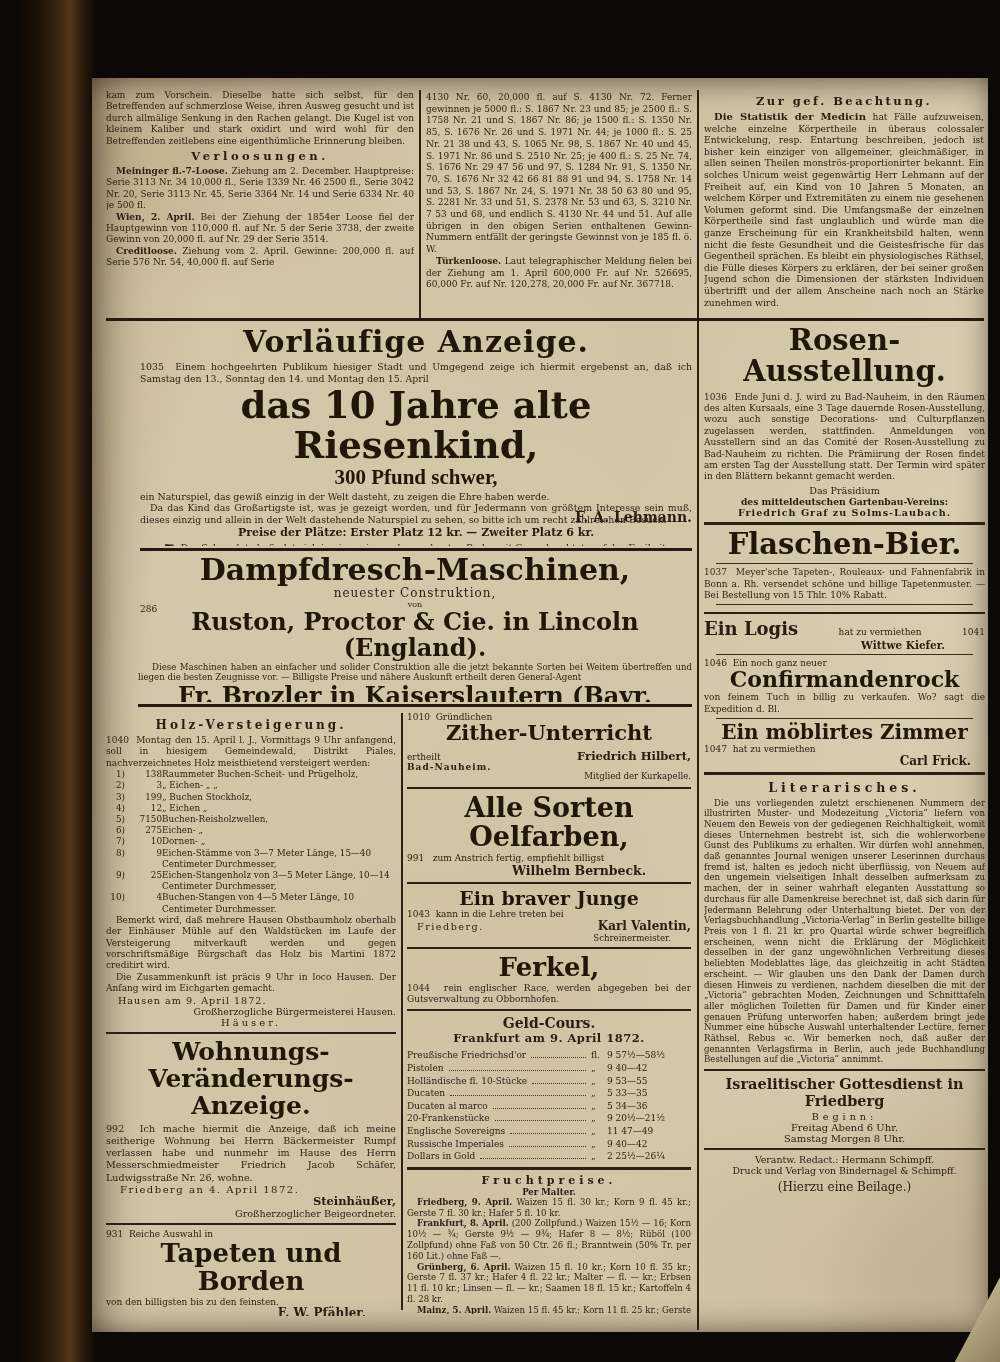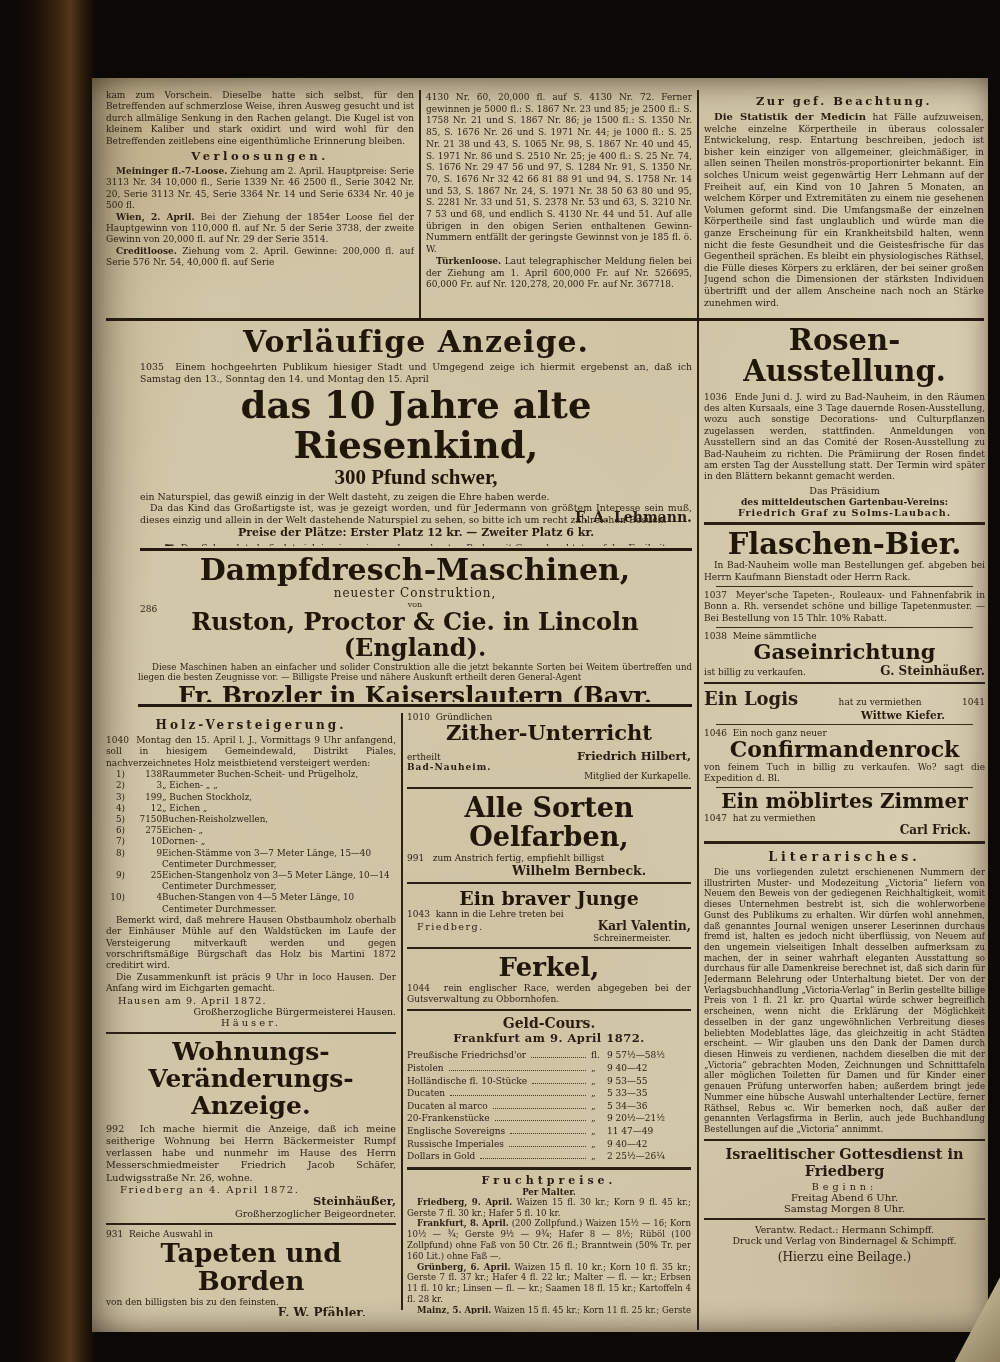--- a/index.html
+++ b/index.html
@@ -62,21 +62,21 @@
   <div class="vrule" style="left:419px;top:90px;height:228px;"></div>
   <div class="vrule" style="left:697px;top:90px;height:1240px;"></div>
   <div class="vrule" style="left:401px;top:713px;height:597px;"></div>
   <div class="hrule" style="left:106px;top:318px;width:878px;"></div>
   <div class="hrule" style="left:140px;top:548px;width:552px;"></div>
   <div class="hrule" style="left:138px;top:704px;width:554px;"></div>
 
   <div class="col" style="left:106px;top:90px;width:308px;height:228px;">
     <p class="t">kam zum Vorschein. Dieselbe hatte sich selbst, für den Betreffenden auf schmerzlose Weise, ihren Ausweg gesucht und ist durch allmälige Senkung in den Rachen gelangt. Die Kugel ist von kleinem Kaliber und stark oxidirt und wird wohl für den Betreffenden zeitlebens eine eigenthümliche Erinnerung bleiben.</p>
     <div class="h-sp">Verloosungen.</div>
-    <p class="t ind"><span class="lead">Meininger fl.-7-Loose.</span> <span>Ziehung am 2. April. Hauptpreise: Serie 3113 Nr. 34 10,000 fl., Serie 1339 Nr. 46 2500 fl., Serie 3042 Nr. 20, Serie 3113 Nr. 45, Serie 3364 Nr. 14 und Serie 6334 Nr. 40 je 500 fl.</span></p>
+    <p class="t ind"><span class="lead">Meininger fl.-7-Loose.</span> <span>Ziehung am 2. December. Hauptpreise: Serie 3113 Nr. 34 10,000 fl., Serie 1339 Nr. 46 2500 fl., Serie 3042 Nr. 20, Serie 3113 Nr. 45, Serie 3364 Nr. 14 und Serie 6334 Nr. 40 je 500 fl.</span></p>
     <p class="t ind"><span class="lead">Wien, 2. April.</span> <span>Bei der Ziehung der 1854er Loose fiel der Hauptgewinn von 110,000 fl. auf Nr. 5 der Serie 3738, der zweite Gewinn von 20,000 fl. auf Nr. 29 der Serie 3514.</span></p>
     <p class="t ind"><span class="lead">Creditloose.</span> <span>Ziehung vom 2. April. Gewinne: 200,000 fl. auf Serie 576 Nr. 54, 40,000 fl. auf Serie</span></p>
   </div>
 
   <div class="col" style="left:426px;top:92px;width:266px;height:228px;">
     <p class="t" style="line-height:11.7px;">4130 Nr. 60, 20,000 fl. auf S. 4130 Nr. 72. Ferner gewinnen je 5000 fl.: S. 1867 Nr. 23 und 85; je 2500 fl.: S. 1758 Nr. 21 und S. 1867 Nr. 86; je 1500 fl.: S. 1350 Nr. 85, S. 1676 Nr. 26 und S. 1971 Nr. 44; je 1000 fl.: S. 25 Nr. 21 38 und 43, S. 1065 Nr. 98, S. 1867 Nr. 40 und 45, S. 1971 Nr. 86 und S. 2510 Nr. 25; je 400 fl.: S. 25 Nr. 74, S. 1676 Nr. 29 47 56 und 97, S. 1284 Nr. 91, S. 1350 Nr. 70, S. 1676 Nr 32 42 66 81 88 91 und 94, S. 1758 Nr. 14 und 53, S. 1867 Nr. 24, S. 1971 Nr. 38 50 63 80 und 95, S. 2281 Nr. 33 und 51, S. 2378 Nr. 53 und 63, S. 3210 Nr. 7 53 und 68, und endlich S. 4130 Nr. 44 und 51. Auf alle übrigen in den obigen Serien enthaltenen Gewinn-Nummern entfällt der geringste Gewinnst von je 185 fl. ö. W.</p>
     <p class="t ind" style="line-height:11.7px;"><span class="lead">Türkenloose.</span> <span>Laut telegraphischer Meldung fielen bei der Ziehung am 1. April 600,000 Fr. auf Nr. 526695, 60,000 Fr. auf Nr. 120,278, 20,000 Fr. auf Nr. 367718.</span></p>
   </div>
 
   <div class="col" style="left:704px;top:92px;width:280px;height:226px;">
@@ -292,35 +292,26 @@
     <div>
       <div class="h-big" style="font-size:29px;">Rosen-Ausstellung.</div>
       <p class="t" style="margin-top:4px;"><span>1036</span>&nbsp;&nbsp;<span>Ende Juni d. J. wird zu Bad-Nauheim, in den Räumen des alten Kursaals, eine 3 Tage dauernde Rosen-Ausstellung, wozu auch sonstige Decorations- und Culturpflanzen zugelassen werden, stattfinden. Anmeldungen von Ausstellern sind an das Comité der Rosen-Ausstellung zu Bad-Nauheim zu richten. Die Prämiirung der Rosen findet am ersten Tag der Ausstellung statt. Der Termin wird später in den Blättern bekannt gemacht werden.</span></p>
       <div class="ctr" style="font-size:9.6px;margin-top:2px;">Das Präsidium</div>
       <div class="ctr bold" style="font-size:9.2px;">des mitteldeutschen Gartenbau-Vereins:</div>
       <div class="ctr bold" style="font-size:9.6px;letter-spacing:1px;">Friedrich Graf zu Solms-Laubach.</div>
     </div>
     <hr class="rule" style="border-top-width:3px;">
     <div>
       <div class="h-big" style="font-size:29px;">Flaschen-Bier.</div>
-      <p class="t ind">In Bad-Nauheim wolle man Bestellungen gef. abgeben bei Herrn Kaufmann Bienstadt oder Herrn Rack.</p>
     </div>
     <hr class="rule-thin">
     <div>
       <p class="t"><span>1037</span>&nbsp;&nbsp;<span>Meyer'sche Tapeten-, Rouleaux- und Fahnenfabrik in Bonn a. Rh. versendet schöne und billige Tapetenmuster. — Bei Bestellung von 15 Thlr. 10% Rabatt.</span></p>
     </div>
     <hr class="rule-thin">
-    <div>
-      <div style="font-size:9px;"><span>1038</span>&nbsp;&nbsp;<span>Meine sämmtliche</span></div>
-      <div class="h-big" style="font-size:21px;">Gaseinrichtung</div>
-      <div class="row">
-        <span style="font-size:9px;">ist billig zu verkaufen.</span>
-        <span class="bold" style="font-size:12px;">G. Steinhäußer.</span>
-      </div>
-    </div>
     <hr class="rule">
     <div>
       <div class="row">
         <span class="bold" style="font-size:18px;">Ein Logis</span>
         <span style="font-size:9px;">hat zu vermiethen</span>
         <span style="font-size:9px;">1041</span>
       </div>
       <div class="rgt bold" style="font-size:10.5px;padding-right:40px;">Wittwe Kiefer.</div>
     </div>
     <hr class="rule-thin">

